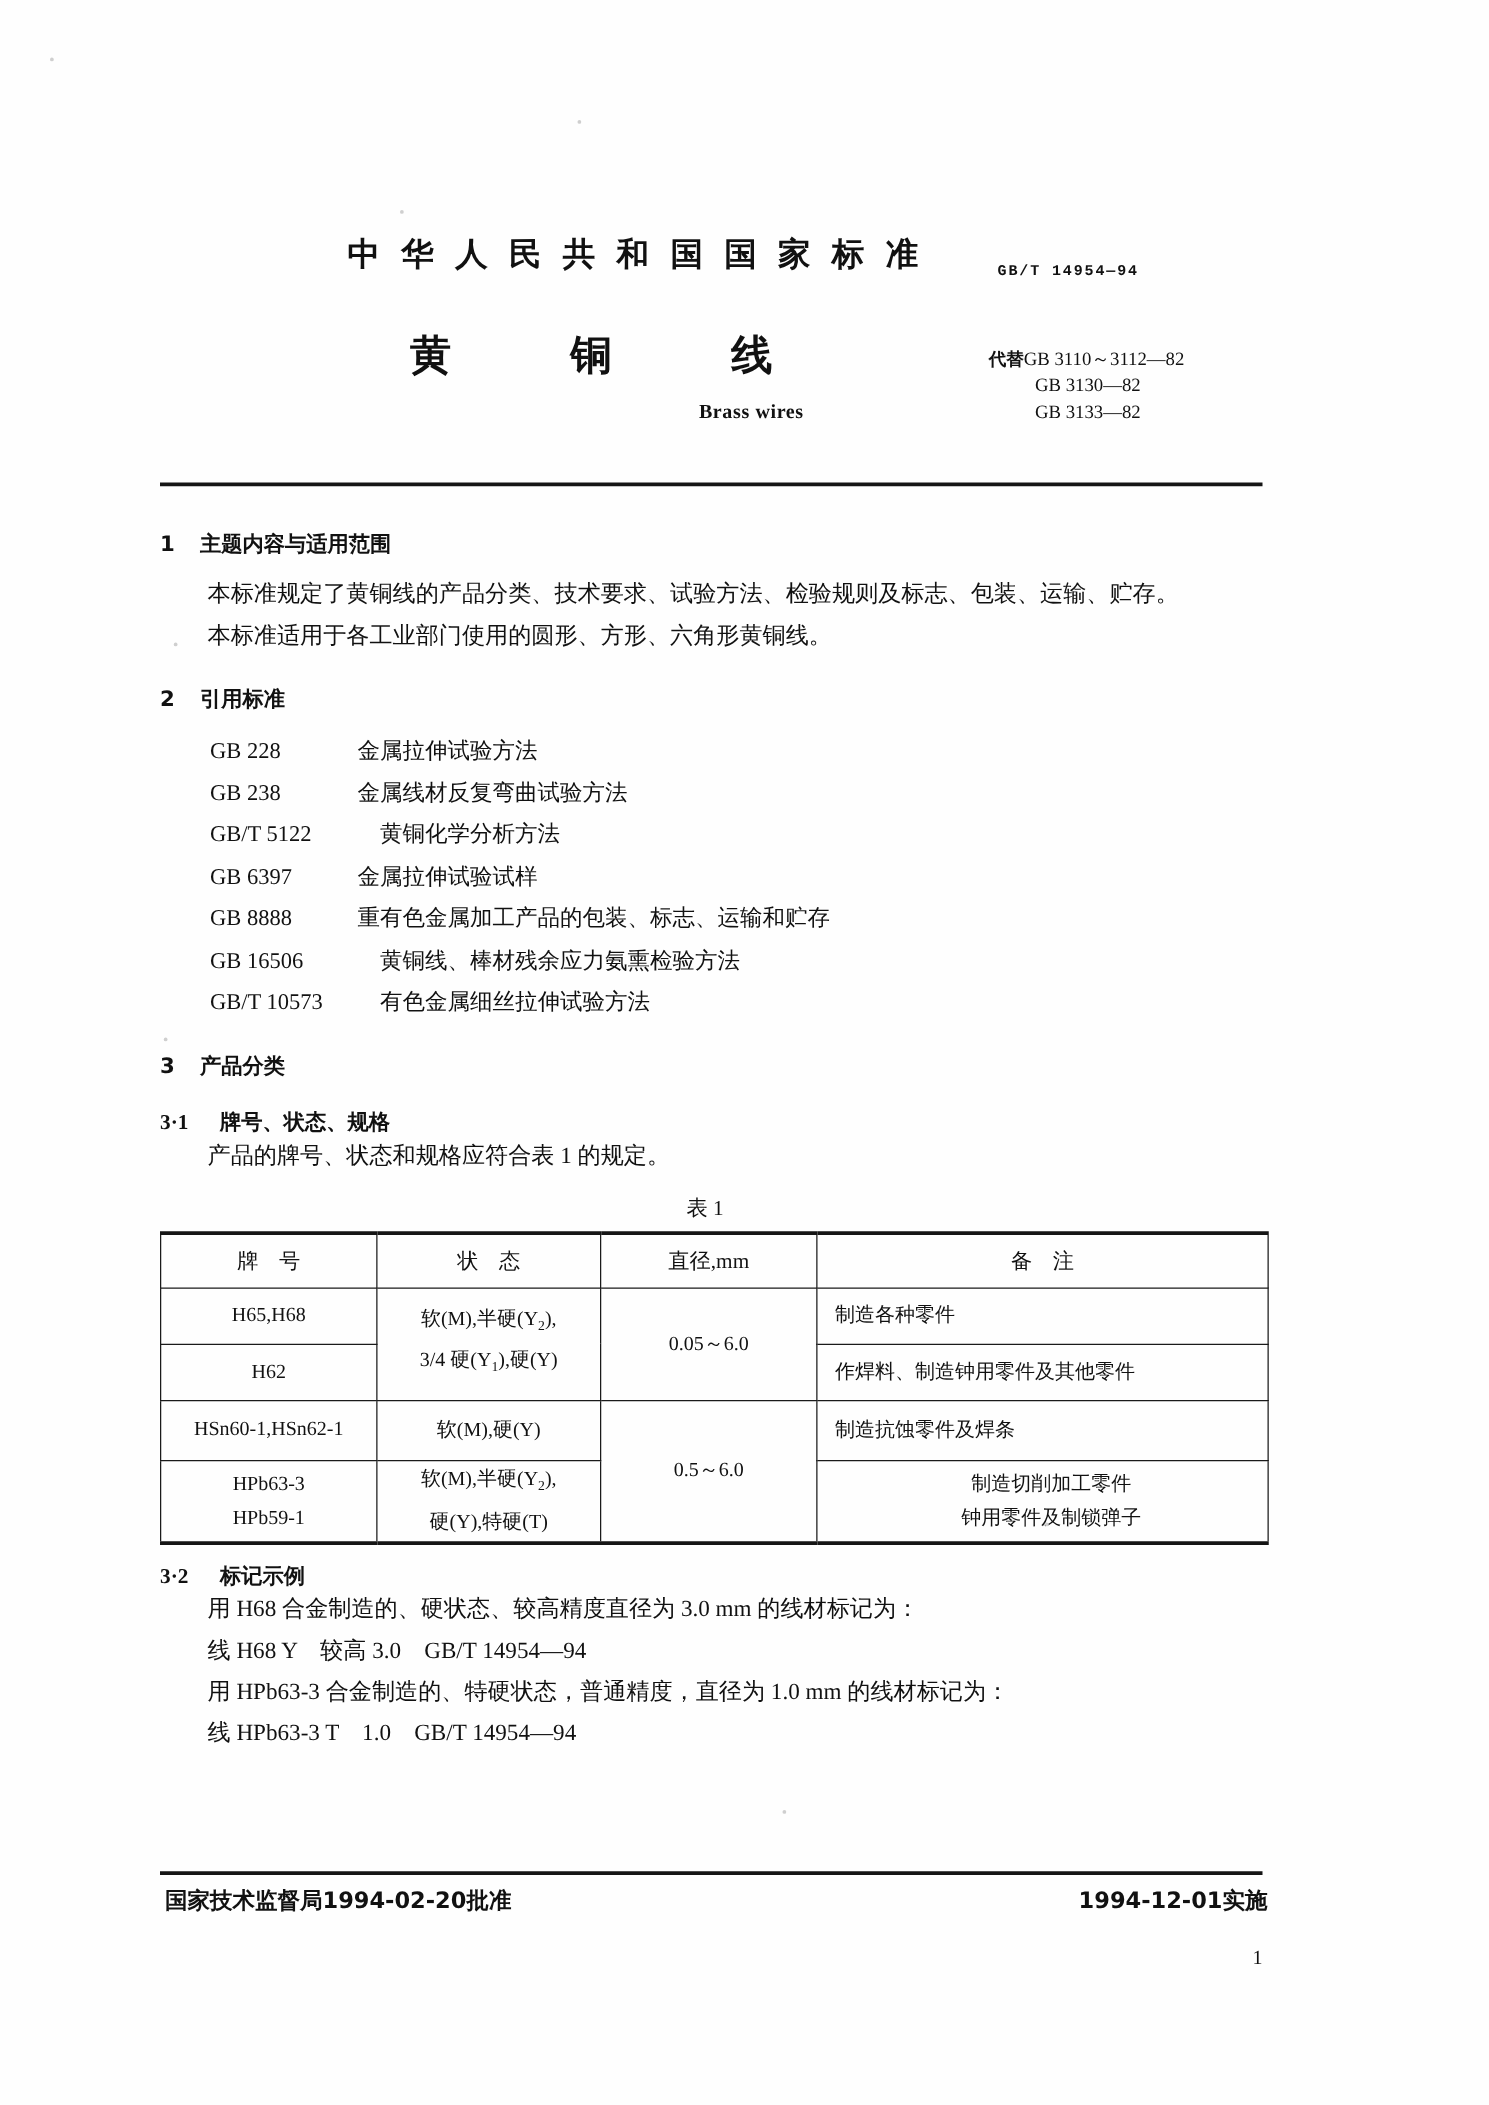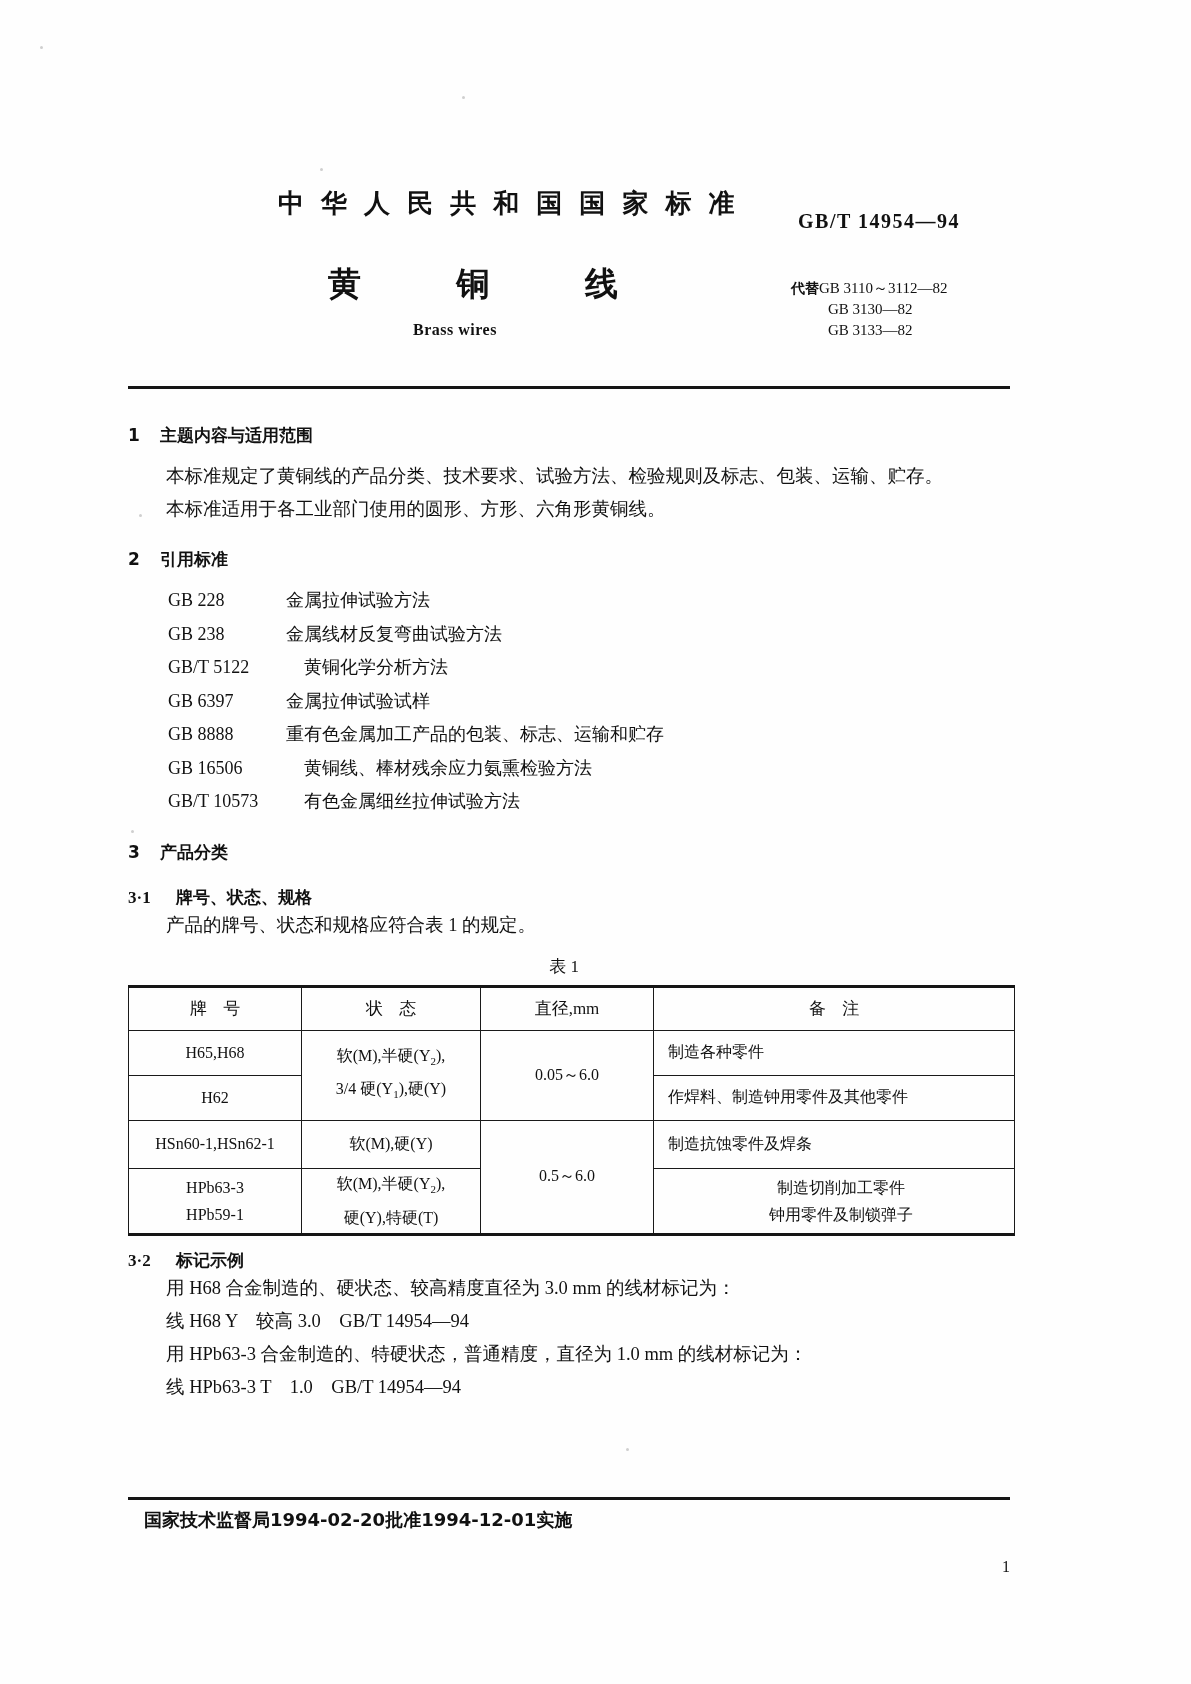--- a/index.html
+++ b/index.html
@@ -41,42 +41,42 @@
     font-family: "DejaVu Sans", "Liberation Sans", sans-serif;
     font-weight: bold;
     font-size: 26px;
     letter-spacing: 4px;
     white-space: nowrap;
   }
   .hdr-code {
     position: absolute;
     left: 670px;
     top: 24px;
-    font-family: Liberation Serif, serif;
-    font-weight: bold;
-    font-size: 20px;
+    font-family: Liberation Mono, monospace;
+    font-weight: bold;
+    font-size: 12px;
     letter-spacing: 1.5px;
     white-space: nowrap;
   }
   .hdr-title {
     position: absolute;
     left: 200px;
     top: 76px;
     font-family: "DejaVu Sans", "Liberation Sans", sans-serif;
     font-weight: bold;
     font-size: 33px;
     letter-spacing: 42px;
     white-space: nowrap;
   }
   .hdr-en {
     position: absolute;
     left: 285px;
     top: 135px;
     width: 230px;
-    text-align: left;
+    text-align: right;
     font-family: "Liberation Serif", serif;
     font-weight: bold;
     font-size: 16px;
     letter-spacing: 0.5px;
   }
   .hdr-repl {
     position: absolute;
     left: 663px;
     top: 92px;
     font-size: 15px;
@@ -198,28 +198,28 @@
   .rule-bot {
     position: absolute;
     left: 0;
     top: 1497px;
     width: 882px;
     height: 0;
     border-top: 3px solid #151515;
   }
   .footer {
     position: absolute;
-    left: 16px;
+    left: 4px;
     top: 1508px;
     width: 882px;
     font-family: "DejaVu Sans", "Liberation Sans", sans-serif;
     font-weight: bold;
     font-size: 18px;
     display: flex;
-    justify-content: flex-start;
+    justify-content: space-between;
     white-space: nowrap;
   }
   .pageno {
     position: absolute;
     left: 0;
     top: 1558px;
     width: 882px;
     text-align: right;
     font-size: 16px;
     font-family: "Liberation Serif", serif;

